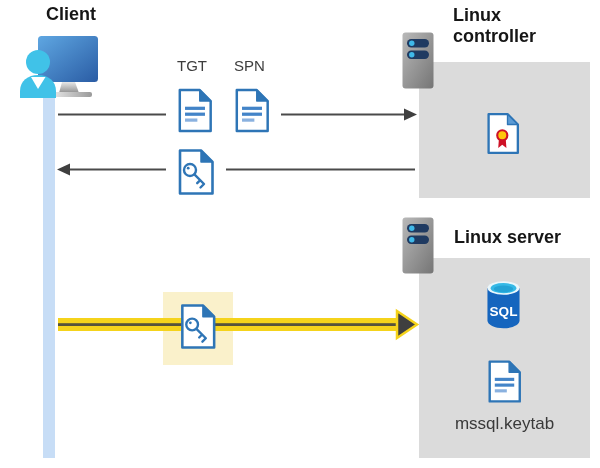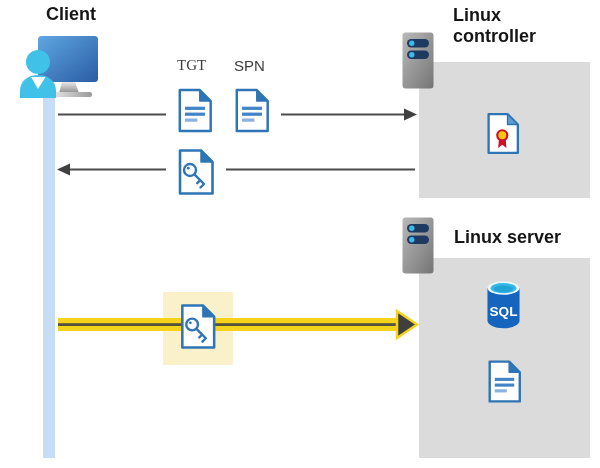--- a/index.html
+++ b/index.html
@@ -116,21 +116,21 @@
       <rect x="58" y="323.2" width="340" height="2.8" fill="#56533B"></rect>
       <polygon points="397,311 397,338 417,324.5" fill="#3F3F3F" stroke="#F5D31B" stroke-width="2.5"></polygon>
     </g>
   </svg>
 
   <div class="abs bold-title z4" style="left:26px; top:4px;margin-left:20px;">Client</div>
   <svg class="abs z3" style="left:12px; top:30px;" width="92" height="68">
       <use href="#client-pc"></use>
     </svg>
 
-  <div class="abs ticket-label z4" style="left:177px; top:57px;font-family:Liberation Serif, serif;">TGT</div>
+  <div class="abs ticket-label z4" style="left:177px; top:57px;">TGT</div>
   <div class="abs ticket-label z4" style="left:234px; top:57px;text-align:right;">SPN</div>
 
   <div class="abs doc-pad z3" style="left:166px; top:84px;">
     <svg width="38" height="47">
         <use href="#doc-text"></use>
       </svg>
   </div>
   <div class="abs doc-pad z3" style="left:223px; top:84px;">
     <svg width="38" height="47">
         <use href="#doc-text"></use>
@@ -158,14 +158,15 @@
   <svg class="abs z3" style="left:402px; top:217px;" width="32" height="57">
       <use href="#server-tower"></use>
     </svg>
   <div class="abs bold-title z4" style="left:454px; top:227px; white-space:nowrap;">Linux server</div>
   <svg class="abs z3" style="left:486px; top:280px;" width="35" height="49">
       <use href="#sql-db"></use>
     </svg>
   <svg class="abs z3" style="left:486px; top:358px;" width="37" height="47">
       <use href="#doc-text"></use>
     </svg>
+  <div class="abs keytab-label z4" style="left:419px; top:414px; width:171px;">mssql.keytab</div>
 
 </div>
 
 </body></html>

